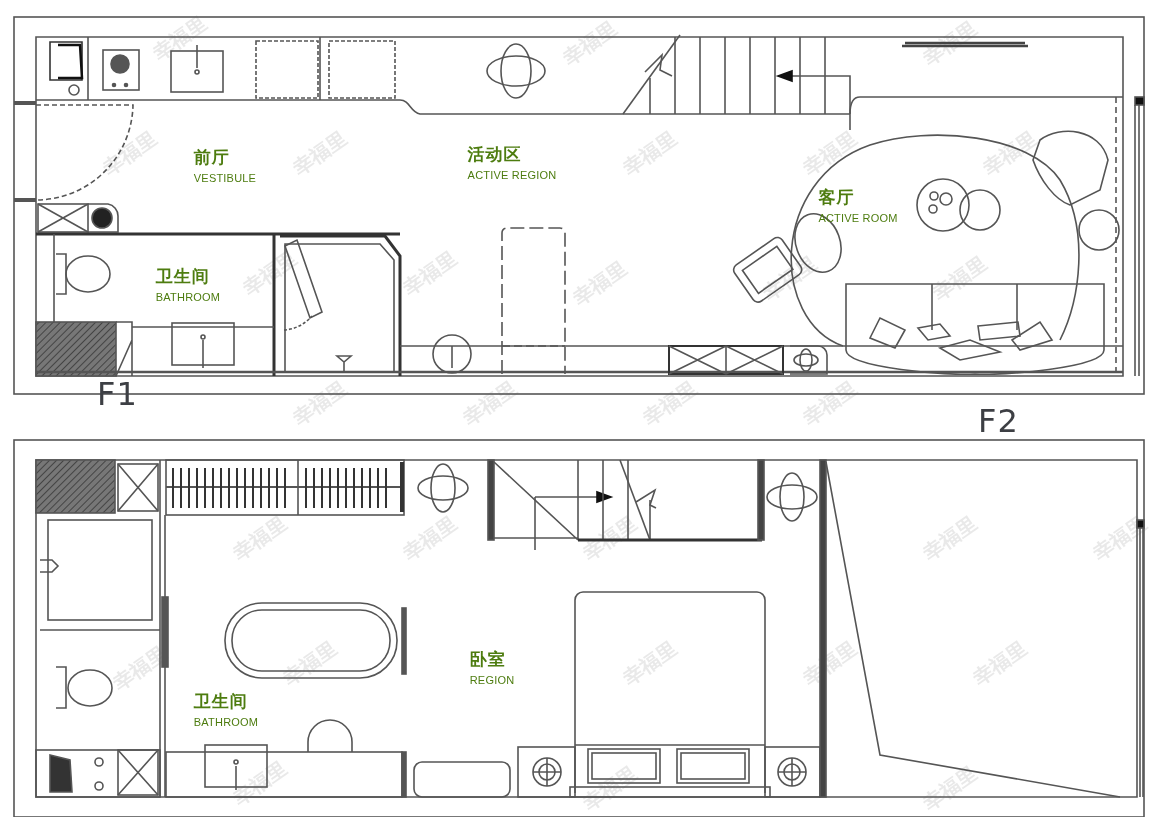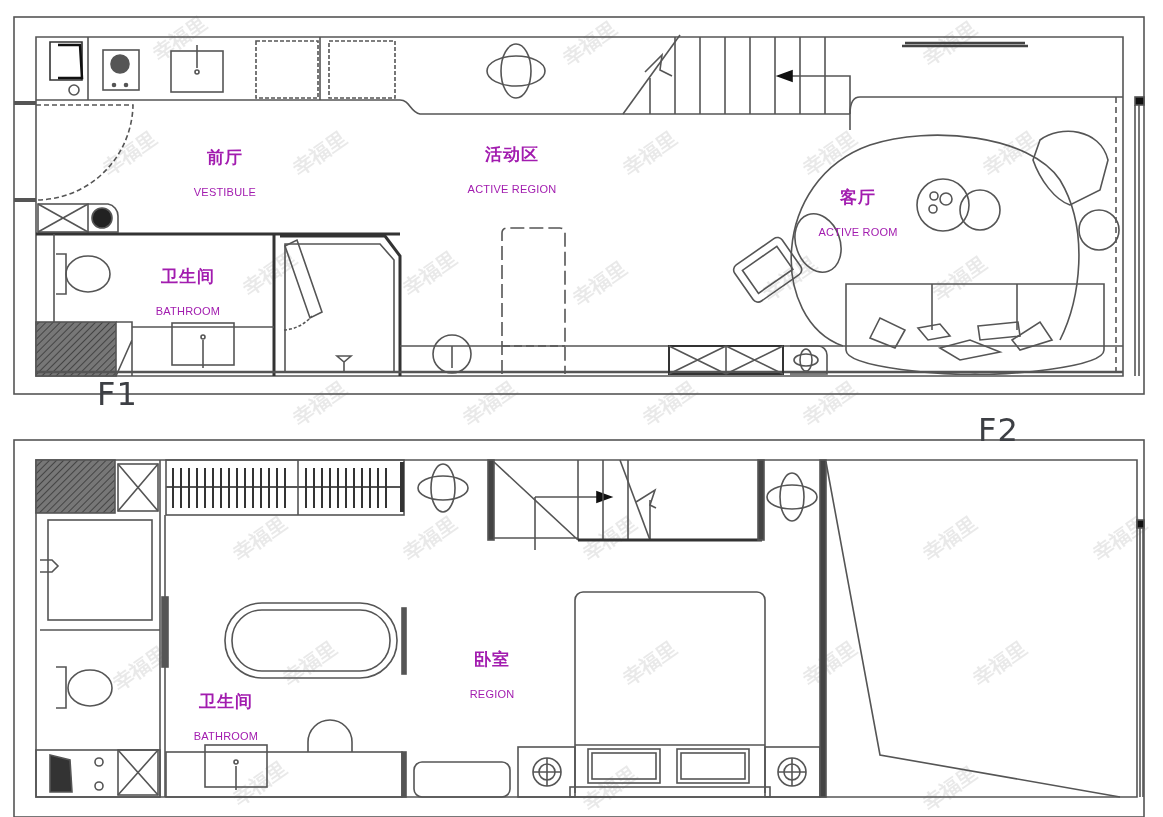--- a/index.html
+++ b/index.html
@@ -1,24 +1,24 @@
 <!DOCTYPE html>
 <html><head>
 <meta charset="utf-8">
 <style>
   html, body { margin: 0; padding: 0; background: #ffffff; }
   body { width: 1163px; height: 817px; position: relative; overflow: hidden;
          font-family: "Liberation Sans", "DejaVu Sans", sans-serif; }
   svg.plan { position: absolute; left: 0; top: 0; }
   .floor-label { position: absolute; font-family: "DejaVu Sans", sans-serif;
                  font-size: 32px; color: #3d3f44; line-height: 1; letter-spacing: 1px; }
-  .room-label { position: absolute; text-align: center; color: #a21caf; transform: translateX(-50%); }
+  .room-label { position: absolute; text-align: left; color: #4d7c0f; transform: translateX(-50%); }
   .room-label .zh { font-size: 17px; font-weight: bold; display: block; letter-spacing: 1px;
                     font-family: "DejaVu Sans", sans-serif; }
-  .room-label .en { font-size: 11px; display: block; margin-top: 17px; letter-spacing: 0.2px; }
+  .room-label .en { font-size: 11px; display: block; margin-top: 3px; letter-spacing: 0.2px; }
   .wm { position: absolute; color: #e9e9e9; font-size: 20px; font-weight: bold;
         transform: rotate(-35deg); font-family: "DejaVu Sans", sans-serif; pointer-events: none; }
 </style>
 </head>
 <body>
 
 <div>
   <span class="wm" style="left:150px;top:25px">幸福里</span>
   <span class="wm" style="left:560px;top:30px">幸福里</span>
   <span class="wm" style="left:920px;top:30px">幸福里</span>
@@ -328,21 +328,21 @@
       <g>
         <rect x="1137" y="520" width="7" height="8" fill="#111"></rect>
         <line x1="1140" y1="528" x2="1140" y2="797"></line>
         <line x1="1143" y1="528" x2="1143" y2="797"></line>
       </g>
     </g>
   </g>
 </svg>
 
 <div class="floor-label" style="left:97px;top:378px">F1</div>
-<div class="floor-label" style="left:978px;top:414px">F2</div>
+<div class="floor-label" style="left:978px;top:405px">F2</div>
 
 <div class="room-label" style="left:225px;top:146px">
   <span class="zh">前厅</span>
   <span class="en">VESTIBULE</span>
 </div>
 <div class="room-label" style="left:512px;top:143px">
   <span class="zh">活动区</span>
   <span class="en">ACTIVE REGION</span>
 </div>
 <div class="room-label" style="left:858px;top:186px">

